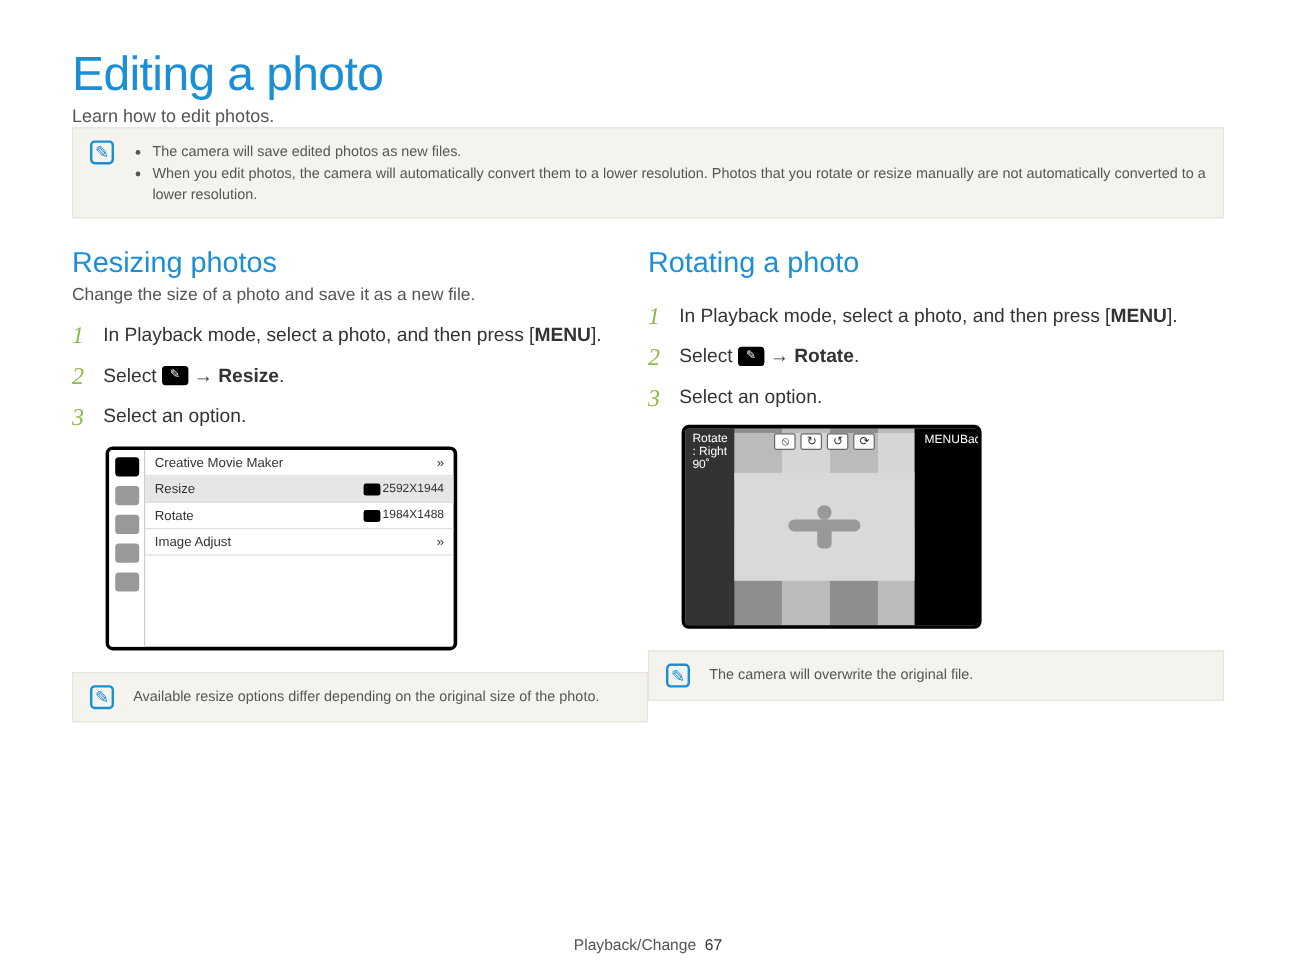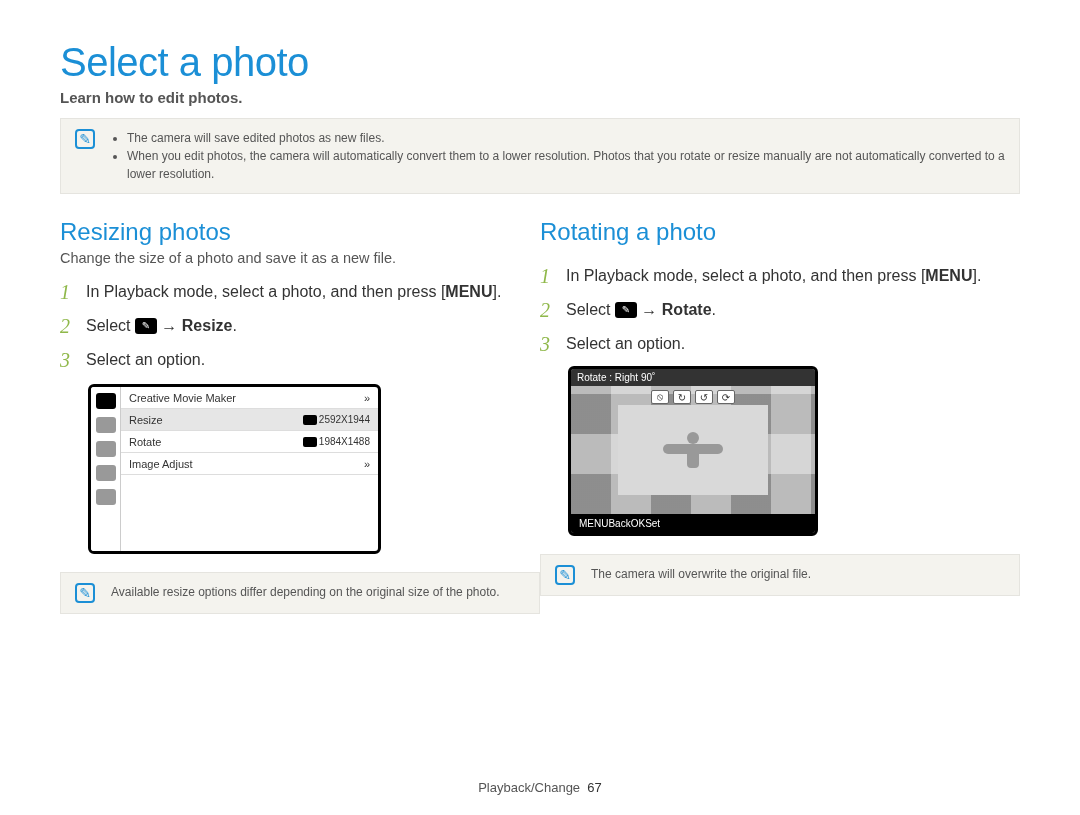--- a/index.html
+++ b/index.html
@@ -16,22 +16,21 @@
   .page-title {
     font-size: 40px;
     color: #1b8fd6;
     font-weight: 400;
     margin-bottom: 4px;
     letter-spacing: -0.5px;
   }
   .subtitle {
     font-size: 15px;
     color: #555;
-    font-weight: 700;
-    margin-bottom: 12px;
+    font-weight: 400;
   }
   .note-box {
     background: #f4f3ee;
     border: 1px solid #e5e4df;
     padding: 10px 14px;
     display: flex;
     align-items: flex-start;
     gap: 16px;
     font-size: 12px;
     color: #555;
@@ -172,21 +171,20 @@
   .rotate-screen {
     width: 250px;
     height: 170px;
     border: 3px solid #000;
     border-radius: 6px;
     margin: 0 0 18px 28px;
     background: #888;
     position: relative;
     overflow: hidden;
     display: flex;
-    flex-direction: column;
   }
   .rotate-header {
     background: #333; color: #fff; font-size: 10px;
     padding: 3px 6px;
   }
   .rotate-stage {
     flex: 1;
     position: relative;
     background: repeating-linear-gradient(0deg,#555 0,#555 40px,#999 40px,#999 80px),
                 repeating-linear-gradient(90deg,#555 0,#555 40px,#999 40px,#999 80px);
@@ -222,21 +220,21 @@
     left: 0; right: 0;
     text-align: center;
     font-size: 13px;
     color: #555;
   }
   .footer .pn { color: #333; }
 </style>
 </head>
 <body>
 
-<h1 class="page-title">Select a photo</h1>
+<h1 class="page-title">Editing a photo</h1>
 <p class="subtitle">Learn how to edit photos.</p>
 
 <div class="note-box">
   <div class="note-icon">✎</div>
   <ul>
     <li>The camera will save edited photos as new files.</li>
     <li>When you edit photos, the camera will automatically convert them to a lower resolution. Photos that you rotate or resize manually are not automatically converted to a lower resolution.</li>
   </ul>
 </div>
 

